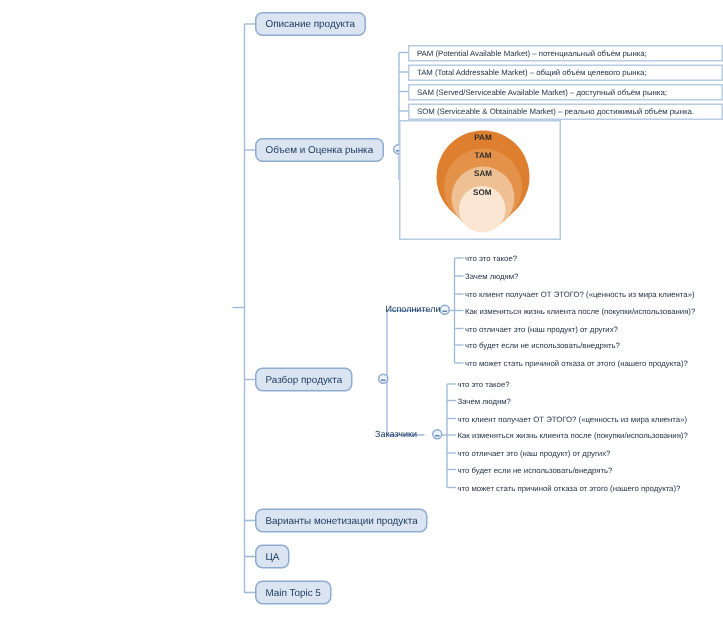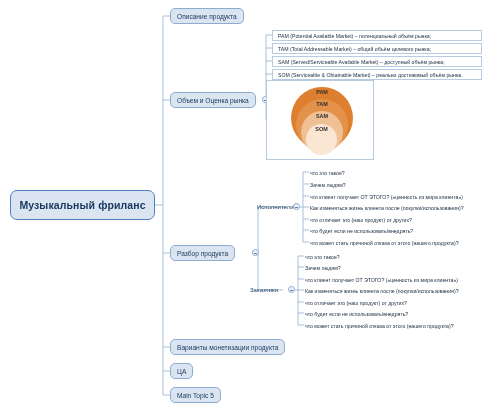--- a/index.html
+++ b/index.html
@@ -182,21 +182,20 @@
       <path d="M298,256 L304,256"></path>
       <path d="M298,267 L304,267"></path>
       <path d="M298,279 L304,279"></path>
       <path d="M298,290 L304,290"></path>
       <path d="M298,302 L304,302"></path>
       <path d="M298,313 L304,313"></path>
       <path d="M298,325 L304,325"></path>
     </g>
   </svg>
 
-  <div class="central">Музыкальный фриланс</div>
 
   <div class="topic" style="left:170px; top:8px;">Описание продукта</div>
   <div class="topic" style="left:170px; top:92px;">Объем и Оценка рынка</div>
   <div class="topic" style="left:170px; top:245px;">Разбор продукта</div>
   <div class="topic" style="left:170px; top:339px;">Варианты монетизации продукта</div>
   <div class="topic" style="left:170px; top:363px;">ЦА</div>
   <div class="topic" style="left:170px; top:387px;">Main Topic 5</div>
 
   <div class="toggle" style="left:262px; top:96px;"></div>
   <div class="toggle" style="left:252px; top:249px;"></div>

